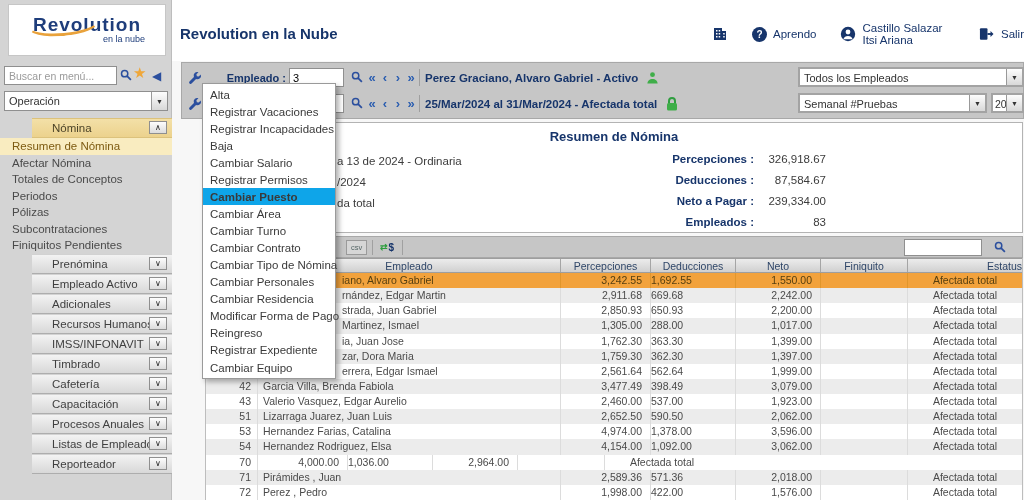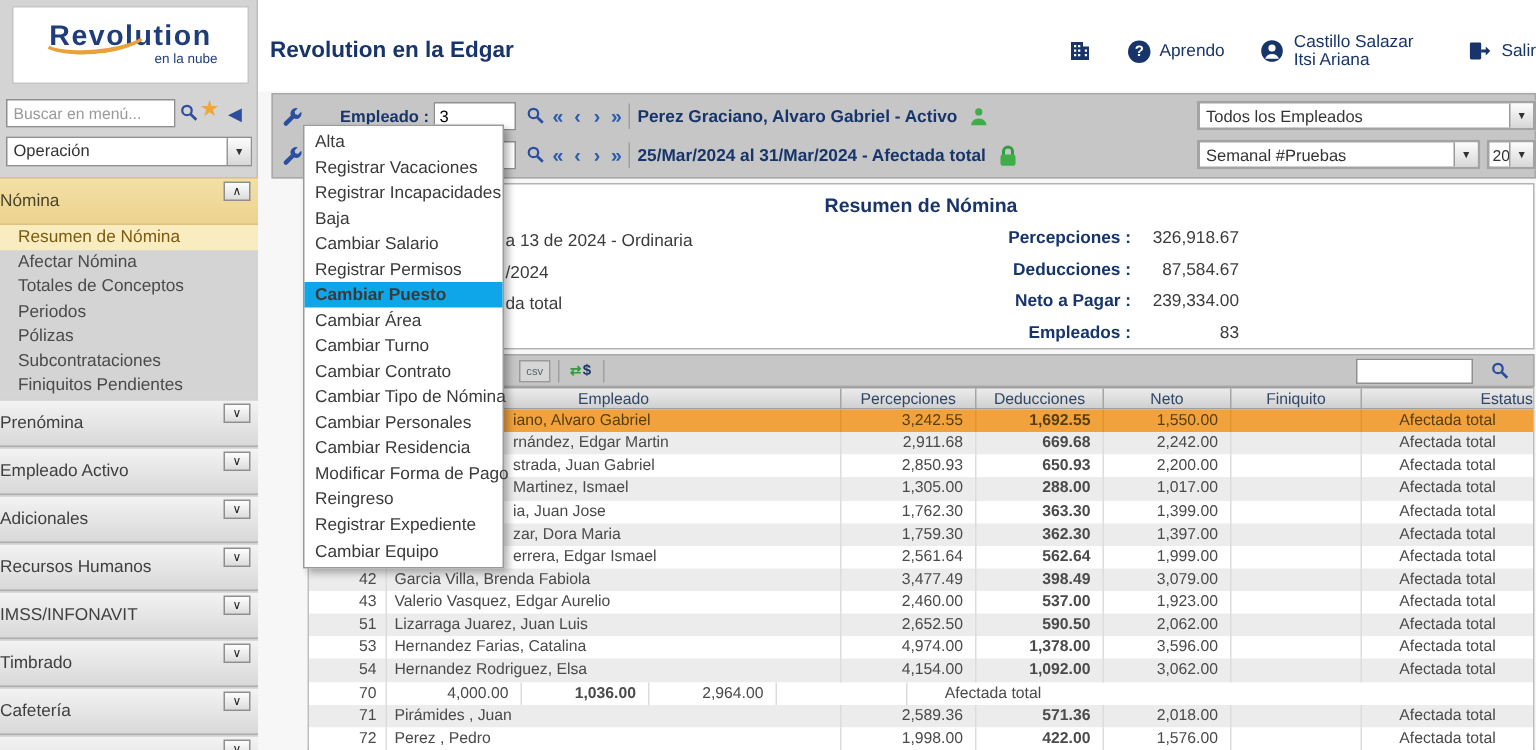--- a/index.html
+++ b/index.html
@@ -30,22 +30,22 @@
   .sb-search::placeholder { color:#9a9a9a; }
   .sb-ico { position:absolute; top:69px; cursor:pointer; line-height:14px; }
   .ico-star { left:133px; color:#efa73a; font-size:15px; top:66px; }
   .ico-back { left:152px; color:#2b4f9e; font-size:12px; top:69px; }
   .sb-module { position:absolute; left:4px; top:91px; width:164px; height:20px; display:flex; background:#fff; border:1px solid #8f8f8f; }
   .dd-text { flex:1; font-size:11px; color:#333; padding:3px 4px; white-space:nowrap; overflow:hidden; }
   .dd-btn { width:16px; border-left:1px solid #999; background:linear-gradient(#fdfdfd,#d8d8d8); color:#333;
     font-size:7px; display:flex; align-items:center; justify-content:center; cursor:pointer; }
   
   .nav { position:absolute; left:0; top:118px; width:172px; }
-  .nav-sec { height:32px; background:linear-gradient(#f3f3f3,#d8d8d8); border-top:1px solid #d2d2d2; border-bottom:1px solid #adadad;
-    display:flex; align-items:center; padding-left:0; font-size:11.5px; color:#3f3f3f; position:relative; cursor:pointer; }
+  .nav-sec { height:20px; background:linear-gradient(#f3f3f3,#d8d8d8); border-top:1px solid #d2d2d2; border-bottom:1px solid #adadad;
+    display:flex; align-items:center; padding-left:20px; font-size:11.5px; color:#3f3f3f; position:relative; cursor:pointer;margin-left:32px; }
   .nav-sec .chev { position:absolute; right:5px; top:2px; width:18px; height:13px; border:1px solid #8f8f8f;
     background:linear-gradient(#fdfdfd,#dcdcdc); font-size:8px; line-height:11px; text-align:center; color:#222; }
   .nav-sec.nomina { background:linear-gradient(#f3e0a8,#ecd28d); border-color:#dcc27c; color:#4c4428; }
   .nitem { height:16.5px; display:flex; align-items:center; padding-left:12px; font-size:11.5px; color:#4a4a4a; cursor:pointer; background:#d4d4d4; }
   .nitem.sel { background:#f9ecc0; color:#7d5a10; }
   
   .toolbar { position:absolute; left:181px; top:62px; width:843px; height:57px; background:#c6c6c6; border:1px solid #a8a8a8; }
   .tb-row { position:absolute; left:0; width:100%; height:24px; }
   .tb-row.r1 { top:3px; } .tb-row.r2 { top:29px; }
   .tb-wrench { position:absolute; left:6px; top:5px; cursor:pointer; }
@@ -90,21 +90,21 @@
   .hcell:nth-child(1){ width:52px; } .hcell:nth-child(2){ width:303px; } .hcell:nth-child(3){ width:90px; }
   .hcell:nth-child(4){ width:85px; } .hcell:nth-child(5){ width:85px; } .hcell:nth-child(6){ width:87px; }
   .hcell:nth-child(7){ width:114px; border-right:none;text-align:right; }
   .trow { display:flex; height:15.13px; background:#fff; cursor:pointer; }
   .trow:nth-child(even) { background:#ececec; }
   .trow .cell { font-size:10.5px; color:#4a4a4a; border-right:1px solid #dcdcdc; line-height:15px;
     overflow:hidden; white-space:nowrap; }
   .c0 { width:52px; text-align:right; padding-right:6px; }
   .c1 { width:303px; padding-left:5px; }
   .c2 { width:90px; text-align:right; padding-right:8px; }
-  .c3 { width:85px; text-align:right; padding-right:8px;font-weight:bold; }
+  .c3 { width:85px; text-align:left; padding-right:8px; }
   .c4 { width:85px; text-align:right; padding-right:8px; }
   .c5 { width:87px; }
   .c6 { width:114px; text-align:center; border-right:none !important; }
   .trow.covered .c1 { padding-left:84px; }
   .trow.sel { background:#f2a23c !important; }
   .trow.sel .cell { color:#553f10; border-right-color:#e0962c; }
   
   .cmenu { position:absolute; left:202px; top:83px; width:134px; height:296px; background:#fff; border:1px solid #9a9a9a;
     box-shadow:3px 3px 5px rgba(0,0,0,0.3); z-index:30; display:flex; flex-direction:column; padding:2px 0; }
   .mitem { flex:1; display:flex; align-items:center; padding-left:7px; font-size:11.5px; color:#3a3a3a; white-space:nowrap; cursor:pointer; }
@@ -119,21 +119,21 @@
   <div class="sidebar"></div>
 
   <div class="header-bar"></div>
   <div class="logo-card">
     <div class="brand">
       <span class="swoosh"></span>
       <span>Revolution</span>
     </div>
     <div class="tagline">en la nube</div>
   </div>
-  <div class="app-title">Revolution en la Edgar</div>
+  <div class="app-title">Revolution en la Nube</div>
 
   <div class="hdr-icons">
     <span>
       <svg width="16" height="16" viewBox="0 0 16 16">
           <rect x="2" y="2" width="8" height="12" fill="#17356b"></rect>
           <rect x="10" y="5" width="4" height="9" fill="#17356b"></rect>
           <rect x="4" y="4" width="1.5" height="1.5" fill="#fff"></rect>
           <rect x="6.7" y="4" width="1.5" height="1.5" fill="#fff"></rect>
           <rect x="4" y="7" width="1.5" height="1.5" fill="#fff"></rect>
           <rect x="6.7" y="7" width="1.5" height="1.5" fill="#fff"></rect>

